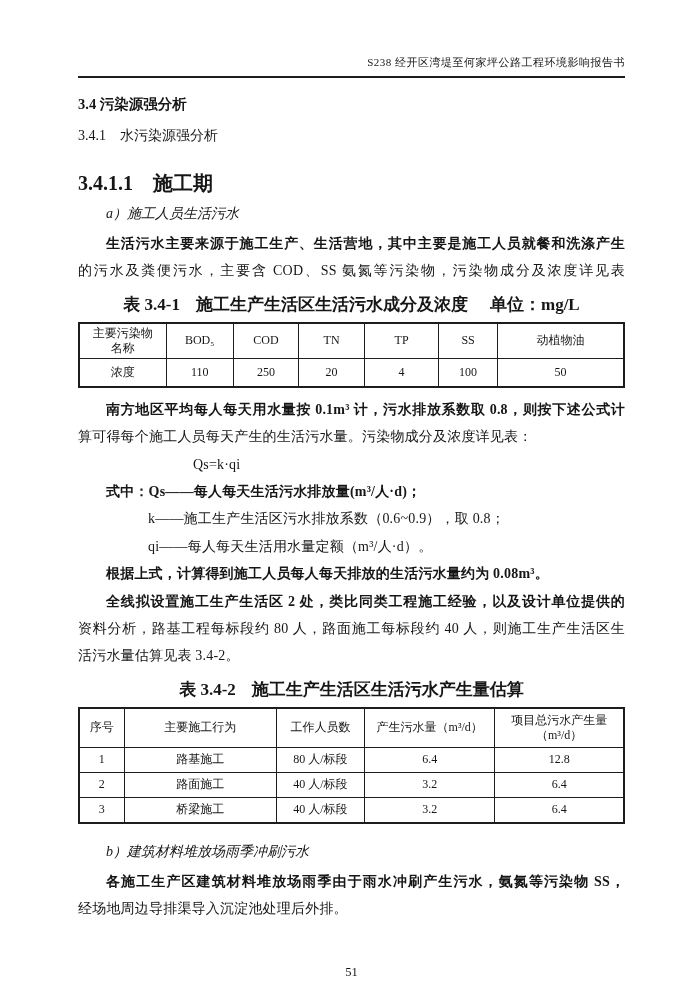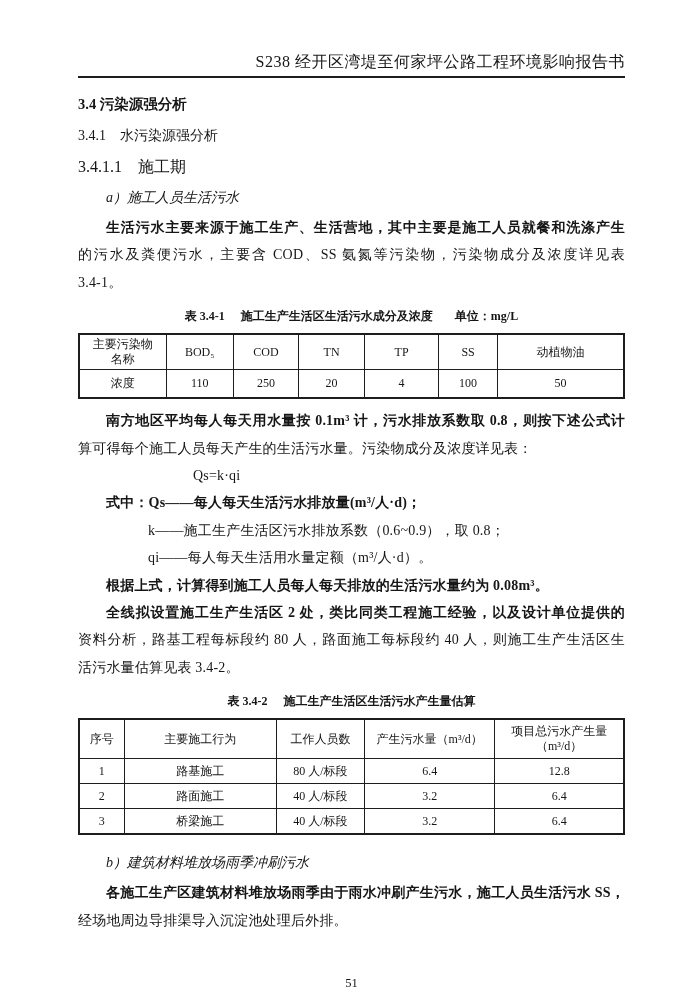--- a/index.html
+++ b/index.html
@@ -10,44 +10,44 @@
     background:#ffffff;
     color:#161616;
     font-family:"Liberation Serif","DejaVu Serif",serif;
     overflow:hidden;
     box-sizing:border-box;
   }
   .content { padding:55px 75px 0 78px; }
 
   .doc-header {
     text-align:right;
-    font-size:16px;
+    font-size:11px;
     line-height:14px;
     letter-spacing:0.5px;
     padding-bottom:7px;
     border-bottom:2px solid #1d1d1d;
   }
 
   .h1 { margin-top:17px; font-size:14.5px; font-weight:bold; line-height:18px; }
   .h2 { margin-top:14px; font-size:14px; line-height:18px; }
-  .h3 { margin-top:13px; font-size:16px; line-height:18px; }
+  .h3 { margin-top:29px; font-size:20px; line-height:18px;font-weight:bold; }
   .list-head { margin-top:13px; padding-left:28px; font-size:14px; line-height:18px;font-style:italic; }
 
   .tline { font-size:14px; line-height:27.4px; letter-spacing:0.2px; }
   .just { text-align:justify; text-align-last:justify; }
   .ind  { padding-left:28px;font-weight:bold; }
   .hang { padding-left:70px; }
   .formula { padding-left:115px; }
   .p-top { margin-top:7px; }
 
   .tbl-caption {
     margin-top:11px;
     display:flex; justify-content:center; align-items:baseline;
     gap:16px;
-    font-size:12px; font-weight:bold; line-height:18px;
+    font-size:17px; font-weight:bold; line-height:18px;
   }
   .tbl-caption .gapwide { margin-left:6px; }
 
   table {
     width:100%;
     margin-top:8px;
     border-collapse:collapse;
     border:2px solid #1d1d1d;
     font-size:12px;
     table-layout:fixed;
@@ -80,21 +80,20 @@
     <div class="doc-header">S238 经开区湾堤至何家坪公路工程环境影响报告书</div>
 
     <div class="h1">3.4 污染源强分析</div>
     <div class="h2">3.4.1　水污染源强分析</div>
     <div class="h3">3.4.1.1　施工期</div>
     <div class="list-head">a）施工人员生活污水</div>
 
     <div class="p-top">
       <div class="tline just ind">生活污水主要来源于施工生产、生活营地，其中主要是施工人员就餐和洗涤产生</div>
       <div class="tline just">的污水及粪便污水，主要含 COD、SS 氨氮等污染物，污染物成分及浓度详见表</div>
-      <div class="tline">3.4-1。</div>
     </div>
 
     <div class="tbl-caption">
       <span>表 3.4-1</span>
       <span>施工生产生活区生活污水成分及浓度</span>
       <span class="gapwide">单位：mg/L</span>
     </div>
 
     <table>
       <colgroup>
@@ -192,20 +191,20 @@
           <td>40 人/标段</td>
           <td>3.2</td>
           <td>6.4</td>
         </tr>
       </tbody>
     </table>
 
     <div class="list-head" style="margin-top:19px">b）建筑材料堆放场雨季冲刷污水</div>
 
     <div class="p-top">
-      <div class="tline just ind">各施工生产区建筑材料堆放场雨季由于雨水冲刷产生污水，施工人员生活污水 SS，</div>
+      <div class="tline just ind">各施工生产区建筑材料堆放场雨季由于雨水冲刷产生污水，氨氮等污染物 SS，</div>
       <div class="tline">经场地周边导排渠导入沉淀池处理后外排。</div>
     </div>
 
     <div class="page-number">51</div>
 
   </div>
 </div>
 
 </body></html>

